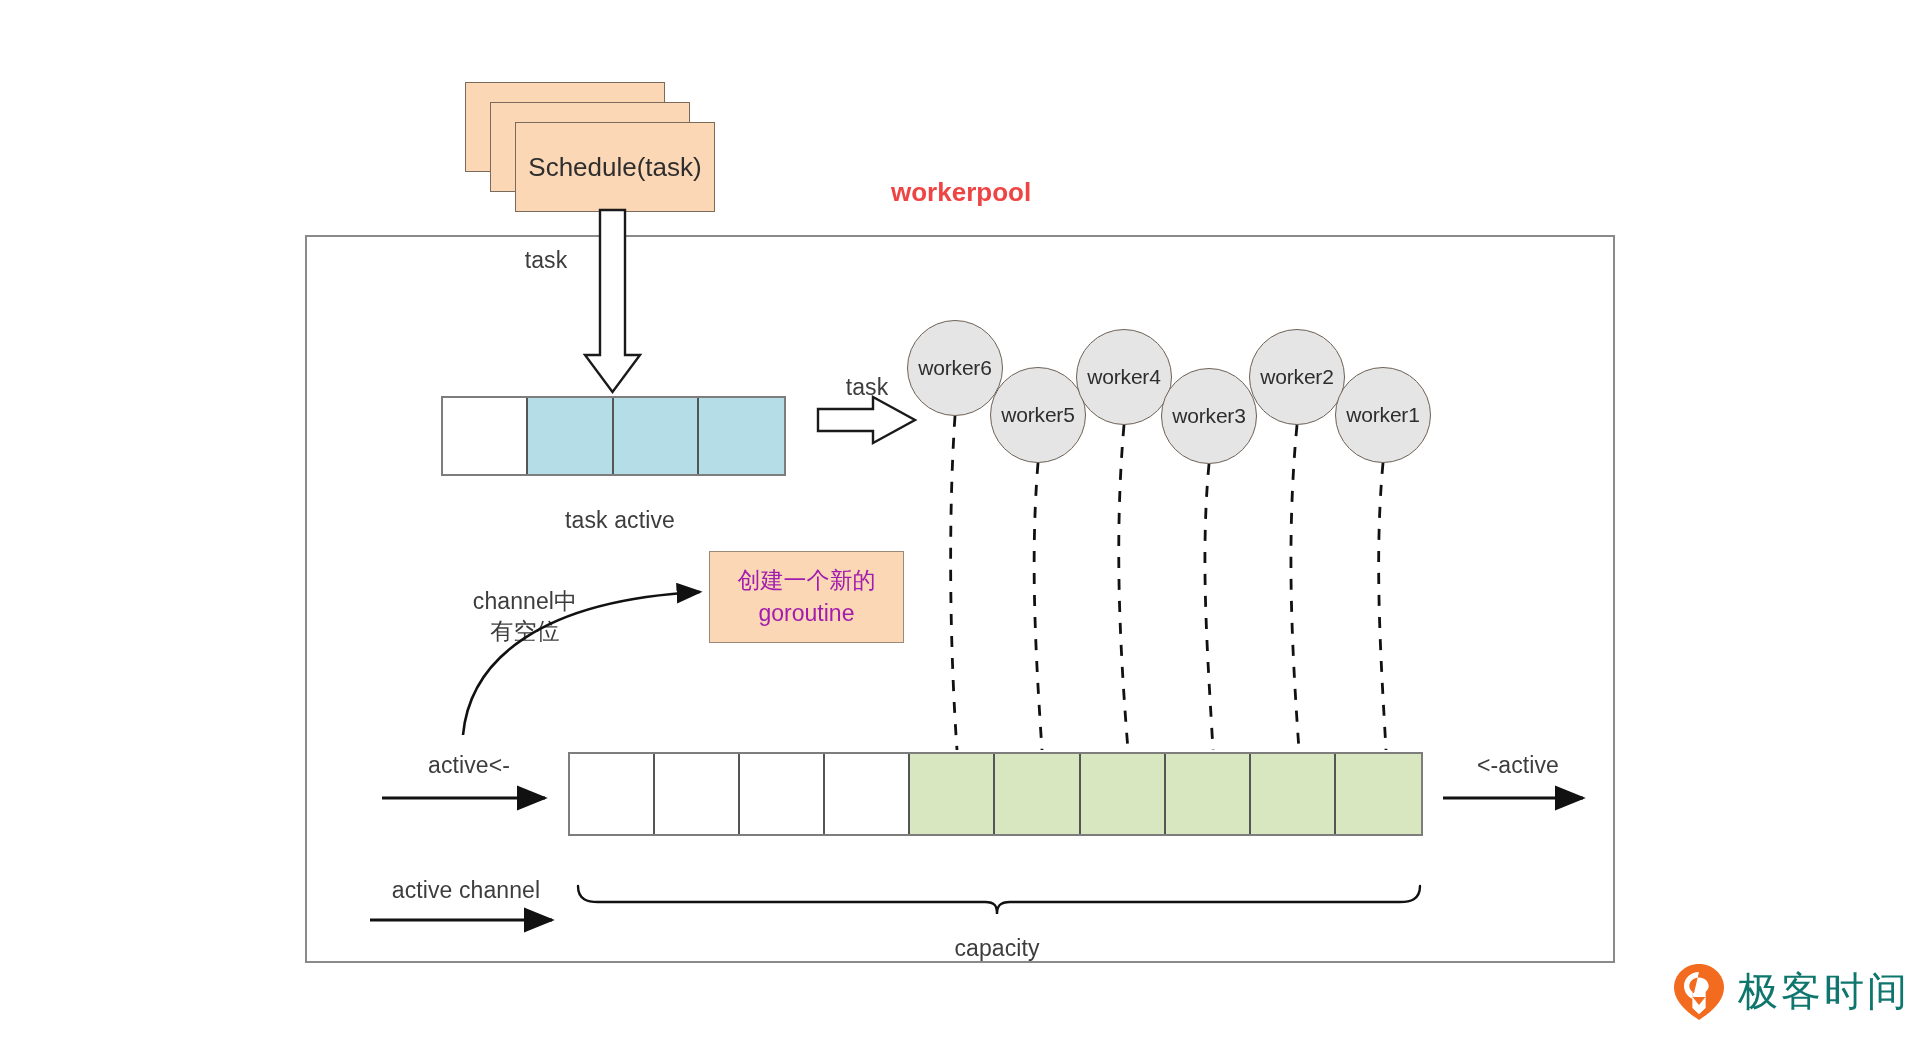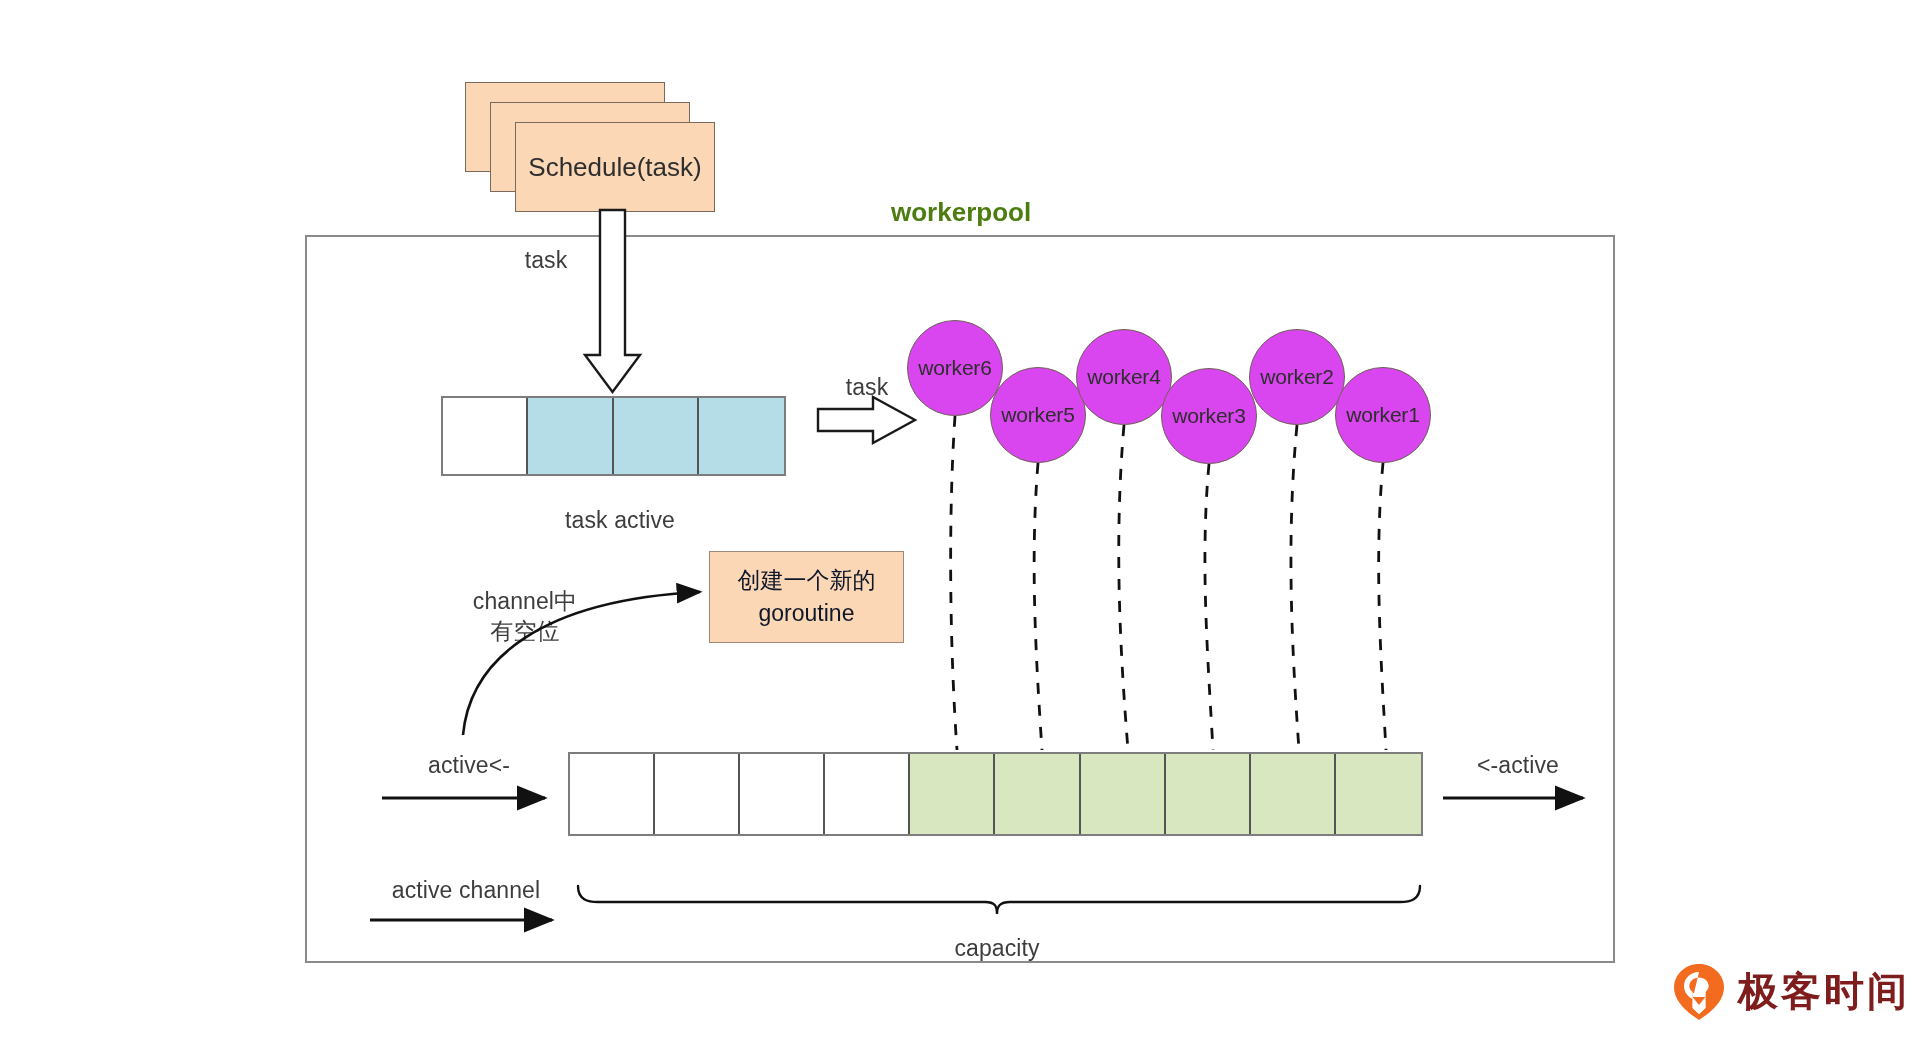--- a/index.html
+++ b/index.html
@@ -54,72 +54,71 @@
   .pool-border {
     position: absolute;
     border: 2.2px solid #8a8a8a;
     box-sizing: border-box;
     background: transparent;
   }
   .pool-title {
     position: absolute;
     font-size: 26px;
     font-weight: bold;
-    color: #4d7c0f;
-    white-space: nowrap;
-    margin-top: 20px;
+    color: #ef4444;
+    white-space: nowrap;
   }
   .cellrow {
     position: absolute;
     display: flex;
     box-sizing: border-box;
     border: 2.2px solid #7d7d7d;
   }
   .cell {
     box-sizing: border-box;
     border-right: 2.2px solid #555555;
     background: #ffffff;
   }
   .cell:last-child { border-right: none; }
   .worker {
     position: absolute;
     border-radius: 50%;
-    background: #d946ef;
+    background: #e5e5e5;
     border: 1.7px solid #6e6257;
     box-sizing: border-box;
     display: flex;
     align-items: center;
     justify-content: center;
     font-size: 21px;
     color: #2e2e2e;
     letter-spacing: -0.2px;
   }
   .note-box {
     position: absolute;
     background: #fbd7b5;
     border: 1.6px solid #9a8878;
     box-sizing: border-box;
     display: flex;
     align-items: center;
     justify-content: center;
     text-align: center;
     font-size: 23px;
-    color: #0f172a;
+    color: #a21caf;
     line-height: 1.42;
   }
   .wm {
     position: absolute;
     display: flex;
     align-items: center;
     gap: 12px;
   }
   .wm-text {
     font-size: 40px;
-    font-weight: bold;
-    color: #7f1d1d;
+    font-weight: normal;
+    color: #0f766e;
     letter-spacing: 3px;
     white-space: nowrap;
   }
 </style>
 </head>
 <body>
 
 <div id="canvas">
 
   <div class="box-stack-item" style="left:465px; top:82px; width:200px; height:90px;"></div>

